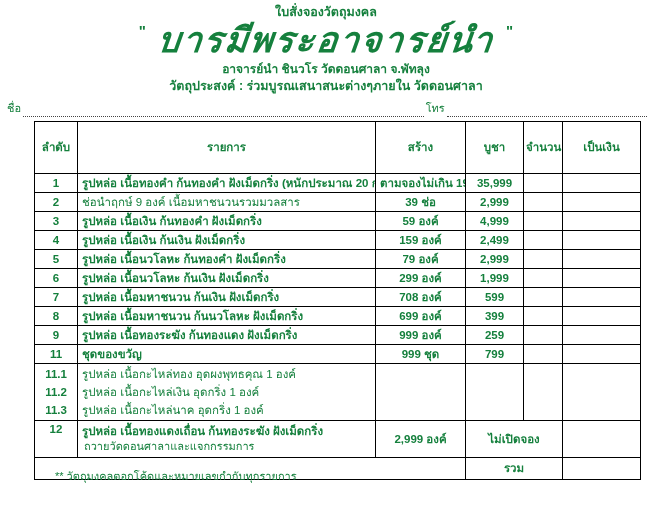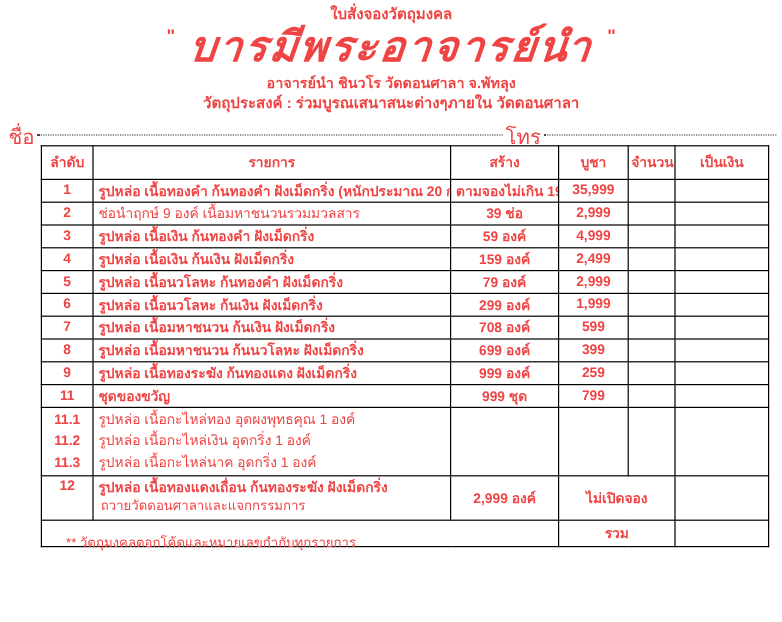--- a/index.html
+++ b/index.html
@@ -1,47 +1,47 @@
 <!DOCTYPE html>
 <html><head>
 <meta charset="utf-8">
 <style>
   html,body{margin:0;padding:0;background:#fff;}
   .page{
     position:relative;width:652px;height:518px;background:#fff;
-    font-family:"Liberation Sans","DejaVu Sans",sans-serif;color:#ef4444;
+    font-family:"Liberation Sans","DejaVu Sans",sans-serif;color:#15803d;
     overflow:hidden;box-sizing:border-box;
   }
   
   .header{text-align:center;padding-top:5px;line-height:1.15;}
   .form-type{font-size:12.5px;font-weight:bold;}
   .big-title{margin-top:1px;white-space:nowrap;}
   .big-title .q{font-size:15px;font-weight:bold;vertical-align:16px;padding:0 12px;}
   .big-title .script{
     font-family:"DejaVu Serif","Liberation Serif",serif;
     font-style:italic;font-size:35px;font-weight:bold;letter-spacing:2px;
     display:inline-block;transform:skewX(-6deg);
   }
   .subtitle{font-size:12px;font-weight:bold;margin-top:2px;}
   .purpose{font-size:12.5px;font-weight:bold;margin-top:3px;}
   
   .fill-area{padding:6px 5px 0 5px;}
-  .fill-line{display:flex;align-items:flex-start;height:17px;font-size:17px;}
+  .fill-line{display:flex;align-items:flex-end;height:17px;font-size:11px;}
   .flabel{white-space:nowrap;padding:0 2px;}
   .dots{border-bottom:1.5px dotted #444;height:12px;flex-grow:1;}
   
   table.order{
     border-collapse:collapse;table-layout:fixed;
     margin:4px 0 0 34px;width:606px;font-size:11.5px;
   }
   table.order td{
     border:1px solid #000;padding:0 4px;vertical-align:middle;
     overflow:hidden;white-space:nowrap;
   }
-  tr.hdr td{height:19px;font-weight:bold;text-align:center;padding:4px 2px;}
+  tr.hdr td{height:19px;font-weight:bold;text-align:center;padding:16px 2px;}
   tr.item-row td{height:18px;}
   .c-no{text-align:center;font-weight:bold;padding:0 1px;}
   .c-item{font-weight:bold;}
   .c-item.w-reg{font-weight:normal;}
   .c-made{text-align:center;font-weight:bold;}
   .c-price{text-align:center;font-weight:bold;}
   tr.sub-row td{height:56px;vertical-align:middle;}
   tr.sub-row .line{height:18px;line-height:18px;}
   tr.sub-row .c-no .line{font-weight:bold;text-align:center;}
   tr.sub-row .c-item-sub{font-weight:normal;}

